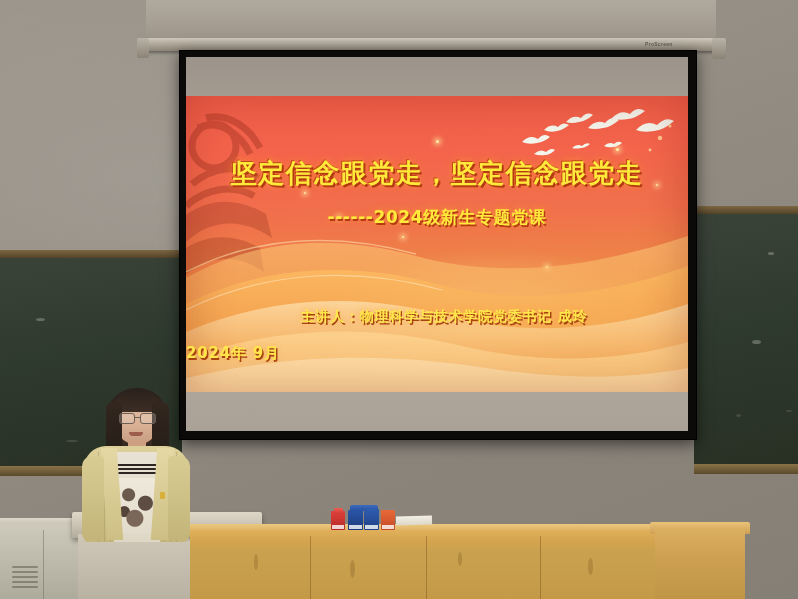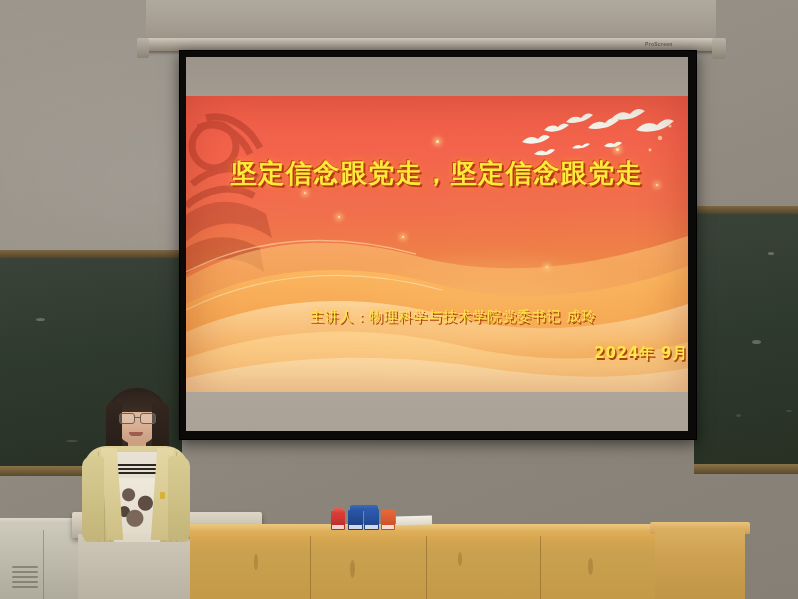--- a/index.html
+++ b/index.html
@@ -61,25 +61,25 @@
   .waves svg{width:100%;height:100%;display:block;}
 
   .slide-title{position:absolute;left:0;top:60px;width:100%;text-align:center;
     font-family:"DejaVu Sans","Liberation Sans",sans-serif;
     font-size:26px;font-weight:bold;color:#ffe93a;letter-spacing:1.5px;
     text-shadow:2px 2px 0 #b23b10, -1px -1px 0 #c24a14, 0 0 8px rgba(255,150,40,.9);}
   .slide-sub{position:absolute;left:0;top:110px;width:100%;text-align:center;
     font-family:"DejaVu Sans","Liberation Sans",sans-serif;
     font-size:17px;font-weight:bold;color:#ffe93a;letter-spacing:.6px;
     text-shadow:1.5px 1.5px 0 #b23b10, 0 0 7px rgba(255,150,40,.85);}
-  .slide-presenter{position:absolute;left:16px;top:212px;width:100%;text-align:center;
+  .slide-presenter{position:absolute;left:7px;top:212px;width:100%;text-align:center;
     font-family:"DejaVu Sans","Liberation Sans",sans-serif;
-    font-size:14px;font-weight:normal;color:#ffe64a;letter-spacing:.8px;
+    font-size:14px;font-weight:bold;color:#ffe64a;letter-spacing:.8px;
     text-shadow:1.5px 1.5px 0 #a8450f, 0 0 6px rgba(255,170,60,.8);}
-  .slide-date{position:absolute;left:0;top:248px;width:100%;text-align:right;
+  .slide-date{position:absolute;left:0;top:248px;width:100%;text-align:left;
     font-family:"DejaVu Sans","Liberation Sans",sans-serif;
     font-size:15px;font-weight:bold;color:#ffe64a;letter-spacing:.8px;
     text-shadow:1.5px 1.5px 0 #a8450f, 0 0 6px rgba(255,170,60,.8);}
 
   
   .bb{position:absolute;background:linear-gradient(170deg,#3a4338 0%,#2f3a2e 45%,#273023 100%);}
   .bb-l{left:-4px;top:258px;width:186px;height:212px;}
   .bb-l-trimtop{position:absolute;left:-4px;top:250px;width:186px;height:9px;
     background:linear-gradient(180deg,#7d6743,#4e3f25);}
   .bb-l-trimbot{position:absolute;left:-4px;top:466px;width:186px;height:10px;
@@ -306,20 +306,21 @@
         <path d="M0 146 C100 112 190 114 276 134 C360 154 440 148 502 130 L502 180 L0 180 Z" fill="#ffdc9a" opacity=".55"></path>
         <path d="M0 166 C110 140 210 142 300 156 C384 169 450 166 502 156 L502 180 L0 180 Z" fill="#ffeec4" opacity=".5"></path>
         <path d="M0 60 C70 24 150 20 230 42" fill="none" stroke="#ffe6b0" stroke-width="1.4" opacity=".55"></path>
         <path d="M0 98 C84 56 176 56 256 78" fill="none" stroke="#fff0cc" stroke-width="1.2" opacity=".5"></path>
       </svg>
     </div>
 
     <div class="slide-vig"></div>
 
     <div class="slide-title">坚定信念跟党走，坚定信念跟党走</div>
+    <div class="slide-sub">------2024级新生专题党课</div>
     <div class="slide-presenter">主讲人：物理科学与技术学院党委书记  成玲</div>
     <div class="slide-date">2024年 9月</div>
   </div>
 
   <div class="outlet-brass" style="left:504px;top:568px;width:16px;height:17px;"></div>
   <div class="outlet" style="left:634px;top:570px;width:16px;height:16px;"></div>
   <div class="wire" style="left:505px;top:548px;width:30px;transform:rotate(-8deg);"></div>
 
   <div class="cab-top"></div>
   <div class="cabinet">

